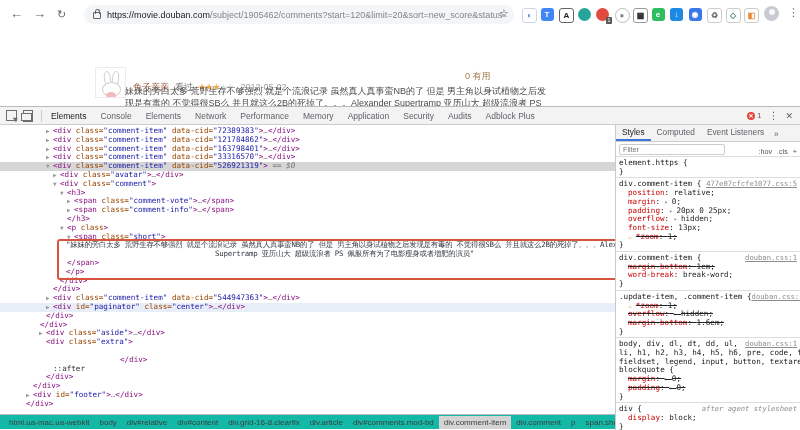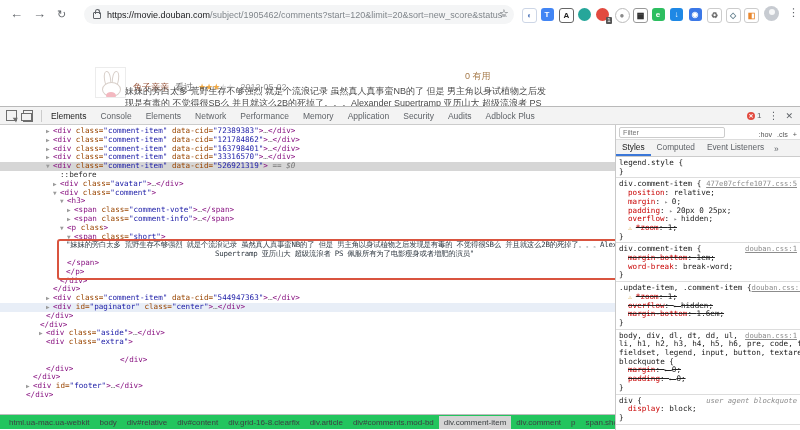--- a/index.html
+++ b/index.html
@@ -62,21 +62,21 @@
   .tk-ar{display:inline-block;width:7px;color:#9b9b9b;font-size:6px;vertical-align:top;}
   .tk-tag{color:#881280;}
   .tk-att{color:#994500;}
   .tk-val{color:#1a1aa6;}
   .tk-dots{color:#888;}
   .tk-txt{color:#303942;font-size:7.4px;letter-spacing:-0.2px;}
   .tk-meta{color:#777;font-style:italic;}
   .tk-ps{color:#333;}
   #annotation-box{position:absolute;left:57px;top:114px;width:557px;height:37px;border:2px solid #d9543f;border-radius:3px;pointer-events:none;}
   
-  #crumbs{height:14px;background:#22c55e;border-top:1px solid #bdbdbd;display:flex;align-items:center;
+  #crumbs{height:14px;background:#14b8a6;border-top:1px solid #bdbdbd;display:flex;align-items:center;
     font-size:8px;color:#3c4043;padding-left:4px;white-space:nowrap;overflow:hidden;}
   .crumb{padding:0 5px;line-height:13px;}
   .crumb.selected{background:#d4d4d4;}
   
   #styles-panel{width:185px;border-left:1px solid #c9c9c9;box-sizing:border-box;height:305px;overflow:hidden;background:#fff;}
   #st-tabs{height:16px;background:#f3f3f3;border-bottom:1px solid #ccc;display:flex;align-items:flex-end;font-size:8.3px;color:#5f6368;}
   .st-tab{padding:0 6px;line-height:14px;border-bottom:2px solid transparent;}
   .st-tab.active{color:#1a1a1a;border-bottom:2px solid #3b77d8;}
   #st-more{padding:0 4px;line-height:14px;}
   #st-filter{height:14px;border-bottom:1px solid #ddd;display:flex;align-items:center;padding:0 3px;gap:4px;}
@@ -175,88 +175,90 @@
   </div>
   <div id="dt-body">
     <div id="left-col">
       <div id="tree">
         <div id="annotation-box"></div>
       <div class="t-row" style="padding-left: 46px;"><span class="tk-ar">▶</span><span class="tk-tag">&lt;div</span><span class="tk-att"> class=</span><span class="tk-val">"comment-item"</span><span class="tk-att"> data-cid=</span><span class="tk-val">"72389383"</span><span class="tk-tag">&gt;</span><span class="tk-dots">…</span><span class="tk-tag">&lt;/div&gt;</span></div>
           <div class="t-row" style="padding-left: 46px;"><span class="tk-ar">▶</span><span class="tk-tag">&lt;div</span><span class="tk-att"> class=</span><span class="tk-val">"comment-item"</span><span class="tk-att"> data-cid=</span><span class="tk-val">"121784862"</span><span class="tk-tag">&gt;</span><span class="tk-dots">…</span><span class="tk-tag">&lt;/div&gt;</span></div>
           <div class="t-row" style="padding-left: 46px;"><span class="tk-ar">▶</span><span class="tk-tag">&lt;div</span><span class="tk-att"> class=</span><span class="tk-val">"comment-item"</span><span class="tk-att"> data-cid=</span><span class="tk-val">"163798401"</span><span class="tk-tag">&gt;</span><span class="tk-dots">…</span><span class="tk-tag">&lt;/div&gt;</span></div>
           <div class="t-row" style="padding-left: 46px;"><span class="tk-ar">▶</span><span class="tk-tag">&lt;div</span><span class="tk-att"> class=</span><span class="tk-val">"comment-item"</span><span class="tk-att"> data-cid=</span><span class="tk-val">"33316570"</span><span class="tk-tag">&gt;</span><span class="tk-dots">…</span><span class="tk-tag">&lt;/div&gt;</span></div>
           <div class="t-row selected" style="padding-left: 46px;"><span class="tk-ar">▼</span><span class="tk-tag">&lt;div</span><span class="tk-att"> class=</span><span class="tk-val">"comment-item"</span><span class="tk-att"> data-cid=</span><span class="tk-val">"526921319"</span><span class="tk-tag">&gt;</span><span class="tk-meta"> == $0</span></div>
-          <div class="t-row" style="padding-left: 60px;"><span class="tk-ps">::before</span></div>
           <div class="t-row" style="padding-left: 53px;"><span class="tk-ar">▶</span><span class="tk-tag">&lt;div</span><span class="tk-att"> class=</span><span class="tk-val">"avatar"</span><span class="tk-tag">&gt;</span><span class="tk-dots">…</span><span class="tk-tag">&lt;/div&gt;</span></div>
           <div class="t-row" style="padding-left: 53px;"><span class="tk-ar">▼</span><span class="tk-tag">&lt;div</span><span class="tk-att"> class=</span><span class="tk-val">"comment"</span><span class="tk-tag">&gt;</span></div>
           <div class="t-row" style="padding-left: 60px;"><span class="tk-ar">▼</span><span class="tk-tag">&lt;h3&gt;</span></div>
           <div class="t-row" style="padding-left: 67px;"><span class="tk-ar">▶</span><span class="tk-tag">&lt;span</span><span class="tk-att"> class=</span><span class="tk-val">"comment-vote"</span><span class="tk-tag">&gt;</span><span class="tk-dots">…</span><span class="tk-tag">&lt;/span&gt;</span></div>
           <div class="t-row" style="padding-left: 67px;"><span class="tk-ar">▶</span><span class="tk-tag">&lt;span</span><span class="tk-att"> class=</span><span class="tk-val">"comment-info"</span><span class="tk-tag">&gt;</span><span class="tk-dots">…</span><span class="tk-tag">&lt;/span&gt;</span></div>
+          <div class="t-row" style="padding-left: 67px;"><span class="tk-tag">&lt;/h3&gt;</span></div>
           <div class="t-row" style="padding-left: 60px;"><span class="tk-ar">▼</span><span class="tk-tag">&lt;p</span><span class="tk-att"> class</span><span class="tk-tag">&gt;</span></div>
           <div class="t-row" style="padding-left: 67px;"><span class="tk-ar">▼</span><span class="tk-tag">&lt;span</span><span class="tk-att"> class=</span><span class="tk-val">"short"</span><span class="tk-tag">&gt;</span></div>
           <div class="t-row" style="padding-left: 66px;"><span class="tk-txt">"妹妹的旁白太多 荒野生存不够强烈 就是个流浪记录 虽然真人真事蛮NB的了 但是 男主角以身试植物之后发现是有毒的 不觉得很SB么 并且就这么2B的死掉了。。。Alexander</span></div>
           <div class="t-row" style="padding-left: 74px; text-align: center;"><span class="tk-txt">Supertramp 亚历山大 超级流浪者 PS 佩服所有为了电影瘦身或者增肥的演员"</span></div>
           <div class="t-row" style="padding-left: 67px;"><span class="tk-tag">&lt;/span&gt;</span></div>
           <div class="t-row" style="padding-left: 66px;"><span class="tk-tag">&lt;/p&gt;</span></div>
           <div class="t-row" style="padding-left: 60px;"><span class="tk-tag">&lt;/div&gt;</span></div>
           <div class="t-row" style="padding-left: 53px;"><span class="tk-tag">&lt;/div&gt;</span></div>
           <div class="t-row" style="padding-left: 46px;"><span class="tk-ar">▶</span><span class="tk-tag">&lt;div</span><span class="tk-att"> class=</span><span class="tk-val">"comment-item"</span><span class="tk-att"> data-cid=</span><span class="tk-val">"544947363"</span><span class="tk-tag">&gt;</span><span class="tk-dots">…</span><span class="tk-tag">&lt;/div&gt;</span></div>
           <div class="t-row hovered" style="padding-left: 46px;"><span class="tk-ar">▶</span><span class="tk-tag">&lt;div</span><span class="tk-att"> id=</span><span class="tk-val">"paginator"</span><span class="tk-att"> class=</span><span class="tk-val">"center"</span><span class="tk-tag">&gt;</span><span class="tk-dots">…</span><span class="tk-tag">&lt;/div&gt;</span></div>
           <div class="t-row" style="padding-left: 46px;"><span class="tk-tag">&lt;/div&gt;</span></div>
           <div class="t-row" style="padding-left: 40px;"><span class="tk-tag">&lt;/div&gt;</span></div>
           <div class="t-row" style="padding-left: 39px;"><span class="tk-ar">▶</span><span class="tk-tag">&lt;div</span><span class="tk-att"> class=</span><span class="tk-val">"aside"</span><span class="tk-tag">&gt;</span><span class="tk-dots">…</span><span class="tk-tag">&lt;/div&gt;</span></div>
           <div class="t-row" style="padding-left: 46px;"><span class="tk-tag">&lt;div</span><span class="tk-att"> class=</span><span class="tk-val">"extra"</span><span class="tk-tag">&gt;</span></div>
           <div class="t-row"></div>
           <div class="t-row" style="padding-left: 120px;"><span class="tk-tag">&lt;/div&gt;</span></div>
+          <div class="t-row" style="padding-left: 53px;"><span class="tk-ps">::after</span></div>
           <div class="t-row" style="padding-left: 46px;"><span class="tk-tag">&lt;/div&gt;</span></div>
           <div class="t-row" style="padding-left: 33px;"><span class="tk-tag">&lt;/div&gt;</span></div>
           <div class="t-row" style="padding-left: 26px;"><span class="tk-ar">▶</span><span class="tk-tag">&lt;div</span><span class="tk-att"> id=</span><span class="tk-val">"footer"</span><span class="tk-tag">&gt;</span><span class="tk-dots">…</span><span class="tk-tag">&lt;/div&gt;</span></div>
           <div class="t-row" style="padding-left: 26px;"><span class="tk-tag">&lt;/div&gt;</span></div>
         </div>
       <div id="crumbs">
           <span class="crumb">html.ua-mac.ua-webkit</span>
           <span class="crumb">body</span>
           <span class="crumb">div#relative</span>
           <span class="crumb">div#content</span>
           <span class="crumb">div.grid-16-8.clearfix</span>
           <span class="crumb">div.article</span>
           <span class="crumb">div#comments.mod-bd</span>
           <span class="crumb selected">div.comment-item</span>
           <span class="crumb">div.comment</span>
           <span class="crumb">p</span>
           <span class="crumb">span.short</span>
         </div>
     </div>
     <div id="styles-panel">
-      <div id="st-filter">
-        <input id="filter-input" placeholder="Filter" style="">
-        <span style="margin-left:auto" id="st-toggles"><span class="st-toggle" style="margin-left: 5px;">:hov</span><span class="st-toggle" style="margin-left: 5px;">.cls</span><span class="st-toggle" style="margin-left: 5px;">+</span></span>
-      </div>
       <div id="st-tabs">
           <span class="st-tab active">Styles</span>
           <span class="st-tab">Computed</span>
           <span class="st-tab">Event Listeners</span>
           <span id="st-more">»</span>
         </div>
+      <div id="st-filter">
+        <input id="filter-input" placeholder="Filter" style="">
+        <span style="margin-left:auto" id="st-toggles"><span class="st-toggle" style="margin-left: 5px;">:hov</span><span class="st-toggle" style="margin-left: 5px;">.cls</span><span class="st-toggle" style="margin-left: 5px;">+</span></span>
+      </div>
       <div id="st-content">
           <div class="sec">
             <div class="sel-row">
-              <span class="sel-txt">legend.style {</span>
+              <span class="sel-txt">element.https {</span>
             </div>
             <div class="close-brace">}</div>
           </div>
           <div class="sec">
             <div class="sel-row">
               <span class="sel-txt">div.comment-item {</span>
               <span class="sel-link">477e07cfcfe1077.css:5</span>
             </div>
             <div class="prop"><span><span class="nm">position</span><span class="vl">: </span><span class="vl">relative;</span></span></div>
             <div class="prop"><span><span class="nm">margin</span><span class="vl">: </span><span class="arrow">▸ </span><span class="vl">0;</span></span></div>
             <div class="prop"><span><span class="nm">padding</span><span class="vl">: </span><span class="arrow">▸ </span><span class="vl">20px 0 25px;</span></span></div>
             <div class="prop"><span><span class="nm">overflow</span><span class="vl">: </span><span class="arrow">▸ </span><span class="vl">hidden;</span></span></div>
+            <div class="prop"><span><span class="nm">font-size</span><span class="vl">: </span><span class="vl">13px;</span></span></div>
             <div class="prop"><span class="warn">⚠ </span><span class="struck"><span class="nm">*zoom</span><span class="vl">: </span><span class="vl">1;</span></span></div>
             <div class="close-brace">}</div>
           </div>
           <div class="sec">
             <div class="sel-row">
               <span class="sel-txt">div.comment-item {</span>
               <span class="sel-link">douban.css:1</span>
             </div>
             <div class="prop"><span class="struck"><span class="nm">margin-bottom</span><span class="vl">: </span><span class="vl">1em;</span></span></div>
             <div class="prop"><span><span class="nm">word-break</span><span class="vl">: </span><span class="vl">break-word;</span></span></div>
@@ -286,21 +288,21 @@
             <div class="sel-row">
               <span class="sel-txt">blockquote {</span>
             </div>
             <div class="prop"><span class="struck"><span class="nm">margin</span><span class="vl">: </span><span class="arrow">▸ </span><span class="vl">0;</span></span></div>
             <div class="prop"><span class="struck"><span class="nm">padding</span><span class="vl">: </span><span class="arrow">▸ </span><span class="vl">0;</span></span></div>
             <div class="close-brace">}</div>
           </div>
           <div class="sec">
             <div class="sel-row">
               <span class="sel-txt">div {</span>
-              <span class="sel-link ua">user agent blockquote</span>
+              <span class="sel-link ua">after agent stylesheet</span>
             </div>
             <div class="prop"><span><span class="nm">display</span><span class="vl">: </span><span class="vl">block;</span></span></div>
             <div class="close-brace">}</div>
           </div>
         </div>
     </div>
   </div>
 </div>
 
 </body></html>

